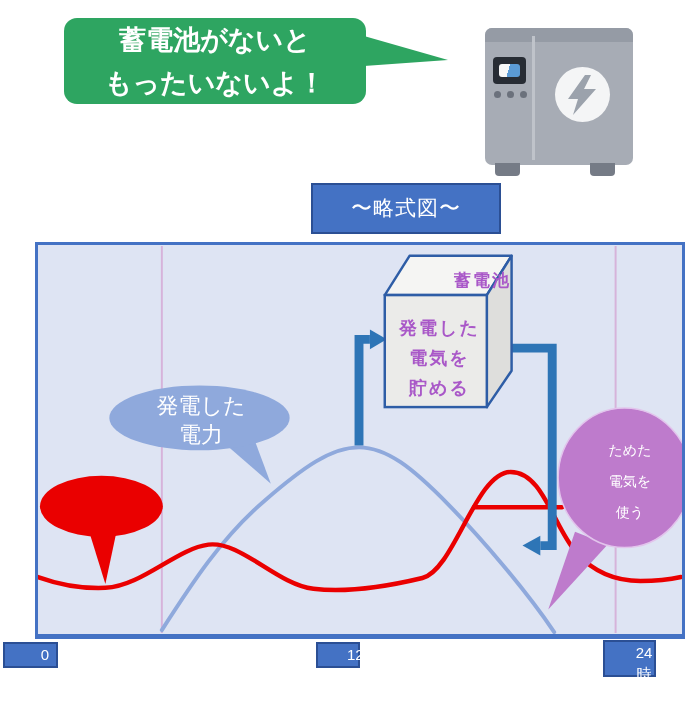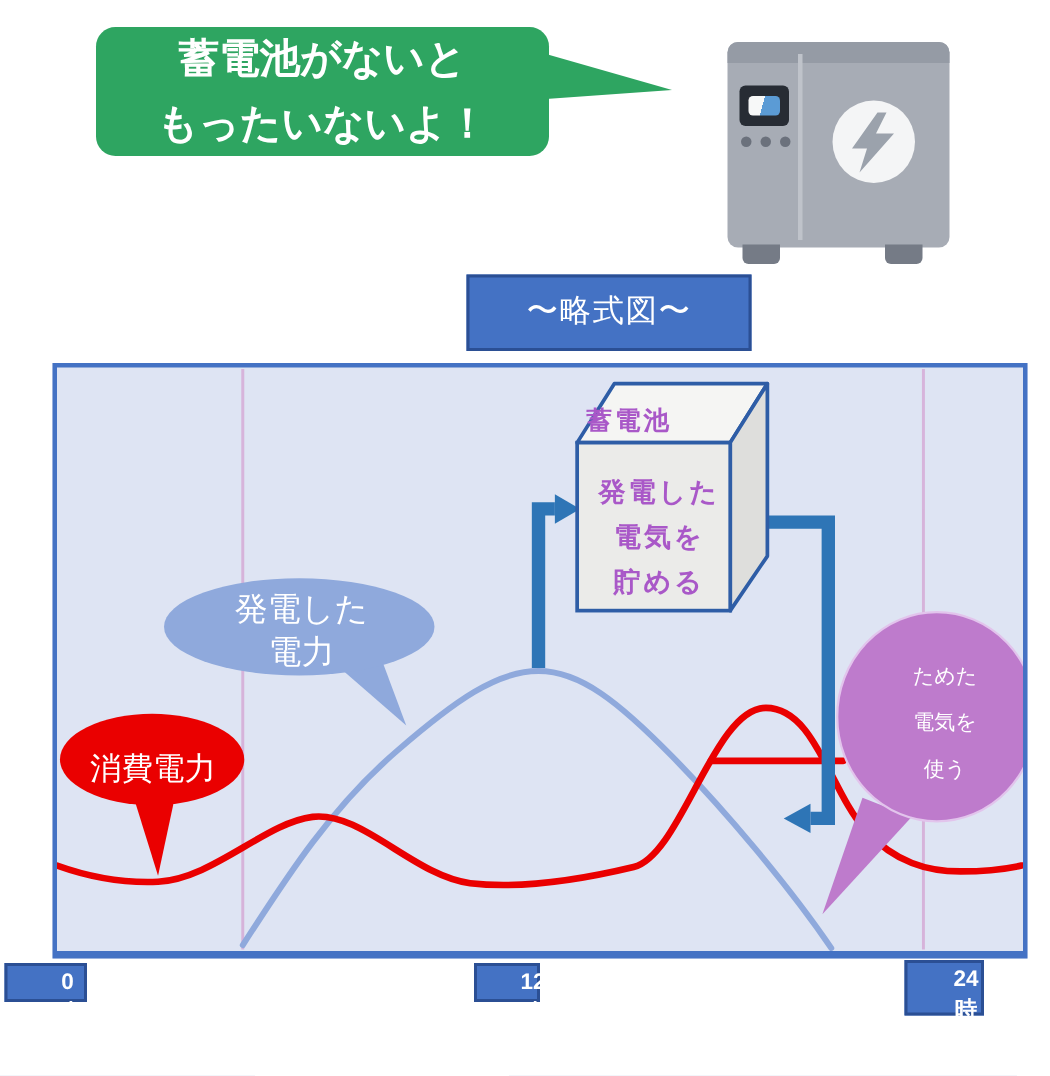--- a/index.html
+++ b/index.html
@@ -46,29 +46,29 @@
     left:35px; top:242px; width:650px; height:397px;
     background:#DEE4F3; border:3px solid #4472C4; border-bottom-width:5px;
   }
   .chart svg{ position:absolute; left:0; top:0; }
 
   
   .lbl{ position:absolute; color:#ffffff; text-align:center; }
   .lbl-gen{ left:72px; top:146px; width:182px; font-size:22px; line-height:29px; }
   .lbl-consume{ left:2px; top:253px; width:124px; font-size:21px; }
   .lbl-stored{ left:525px; top:190px; width:134px; font-size:14px; line-height:31px; }
-  .cube-top{ position:absolute; left:353px; top:24px; width:120px; text-align:left;
+  .cube-top{ position:absolute; left:353px; top:24px; width:120px; text-align:right;
     color:#A958C8; font-size:17px; font-weight:bold; letter-spacing:2px; }
   .cube-front{ position:absolute; left:350px; top:68px; width:103px; text-align:center;
     color:#A958C8; font-size:18px; font-weight:bold; line-height:30px; letter-spacing:2px; }
 
   
   .tick{
     background:#4472C4; border:2px solid #2B4F94; color:#fff;
-    font-size:15px; font-weight:bold; text-align:center; line-height:21px;padding-left:29px;
+    font-size:15px; font-weight:normal; text-align:center; line-height:21px;padding-left:29px;
   }
   .tick-0{ left:3px; top:642px; width:55px; height:26px; }
   .tick-12{ left:316px; top:642px; width:44px; height:26px; }
   .tick-24{ left:603px; top:640px; width:53px; height:37px; }
 </style>
 </head>
 <body>
 
 <div id="stage">
 
@@ -130,21 +130,20 @@
 
       <polygon points="52,293 79,293 68,345" fill="#EA0000"></polygon>
       <ellipse cx="64" cy="266" rx="62" ry="31" fill="#EA0000"></ellipse>
 
       <polygon points="542,292 575,305 515,371" fill="#BE7BCC"></polygon>
       <ellipse cx="592" cy="237" rx="67" ry="71" fill="#BE7BCC" stroke="#E2C4EC" stroke-width="1.5"></ellipse>
     </svg>
 
     <div class="lbl lbl-gen preline">発電した
 電力</div>
-    <div class="lbl lbl-consume">消費電力</div>
     <div class="lbl lbl-stored preline">ためた
 電気を
 使う</div>
     <div class="cube-top">蓄電池</div>
     <div class="cube-front preline">発電した
 電気を
 貯める</div>
   </div>
 
   <div class="abs tick tick-0">0時</div>

